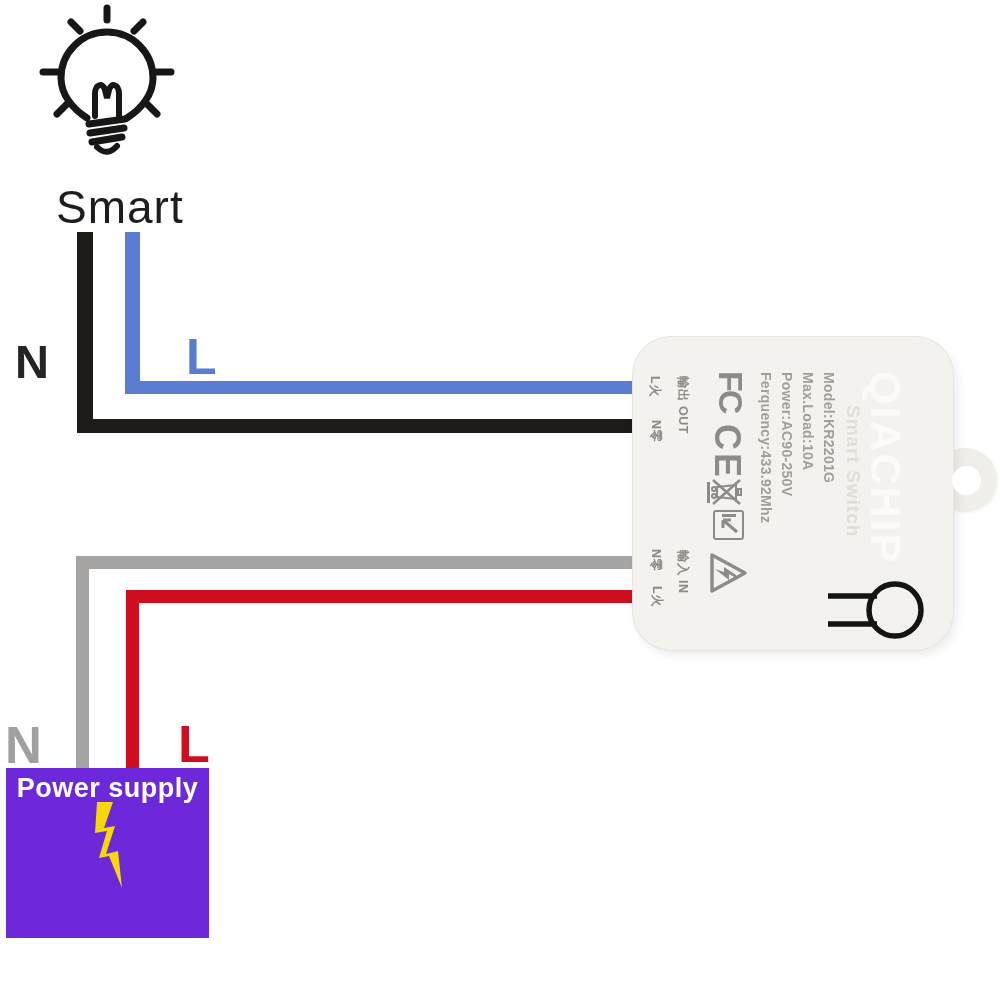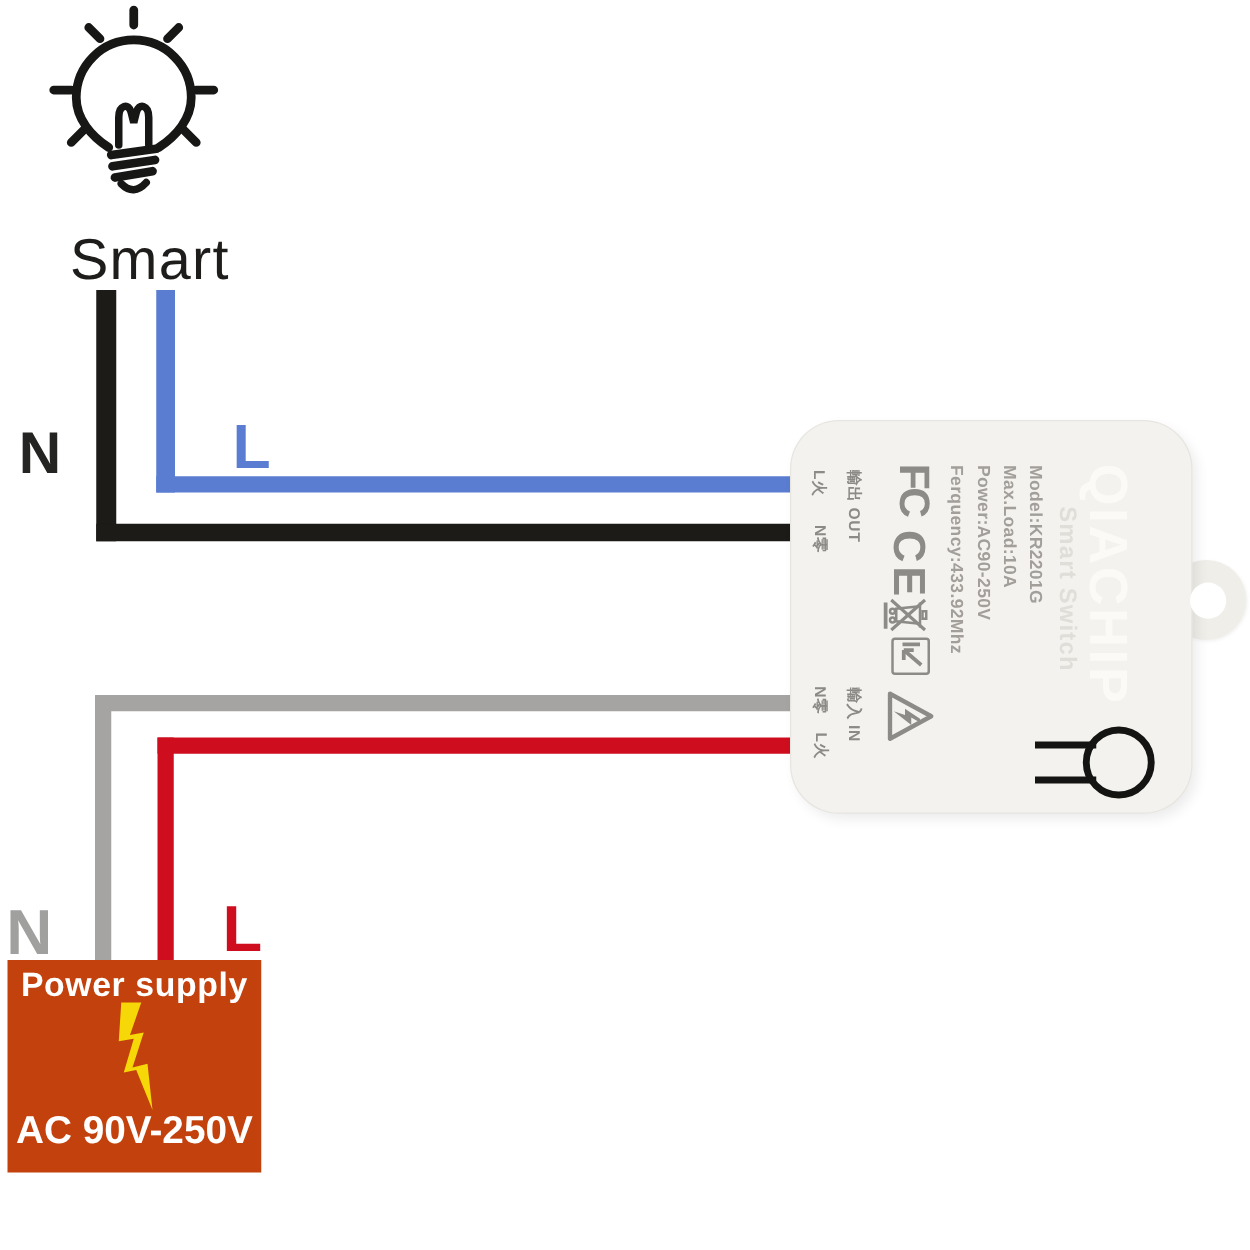--- a/index.html
+++ b/index.html
@@ -55,21 +55,21 @@
   #t-in-lbl{left:56px;top:213px;}
   #t-in-l{left:30px;top:249px;}
   #fcc{left:115px;top:34px;font-size:34px;font-weight:700;letter-spacing:-2px;color:#8d8b88;}
   #ce{left:112px;top:87px;font-size:36px;font-weight:600;letter-spacing:3px;color:#8d8b88;}
   #weee{left:111px;top:141px;}
   #certsq{left:112px;top:172px;}
   #hvtri{left:116px;top:214px;}
   #switch-btn{left:192px;top:242px;width:102px;height:62px;}
 
   
-  #psu{left:6px;top:768px;width:203px;height:170px;background:#c2410c;}
+  #psu{left:6px;top:768px;width:203px;height:170px;background:#6d28d9;}
   #psu-title{position:absolute;top:5px;width:100%;text-align:center;font-size:27px;font-weight:700;color:#ffffff;letter-spacing:.5px;}
   #psu-volt{position:absolute;top:118px;width:100%;text-align:center;font-size:31px;font-weight:700;color:#ffffff;}
   #psu-bolt{position:absolute;left:65px;top:32px;width:62px;height:96px;}
 </style>
 </head>
 <body>
 
 <svg id="bulb" class="abs" viewBox="0 0 162 180" fill="none" stroke="#171716" stroke-width="7" stroke-linecap="round">
 
   <line x1="81" y1="4" x2="81" y2="16"></line>
@@ -156,14 +156,13 @@
   </svg>
 </div>
 
 <div id="mount-hole" class="abs"></div>
 
 <div id="psu" class="abs">
   <div id="psu-title">Power supply</div>
   <svg id="psu-bolt" viewBox="0 0 62 96" fill="#f6d707" stroke="none">
     <path d="M26 2 L42 2 L33 28 L44 26 L35 54 L47 51 L51 88 L38 56 L28 58 L36 31 L24 33 Z"></path>
   </svg>
-  <div id="psu-volt">AC 90V-250V</div>
 </div>
 
 </body></html>

